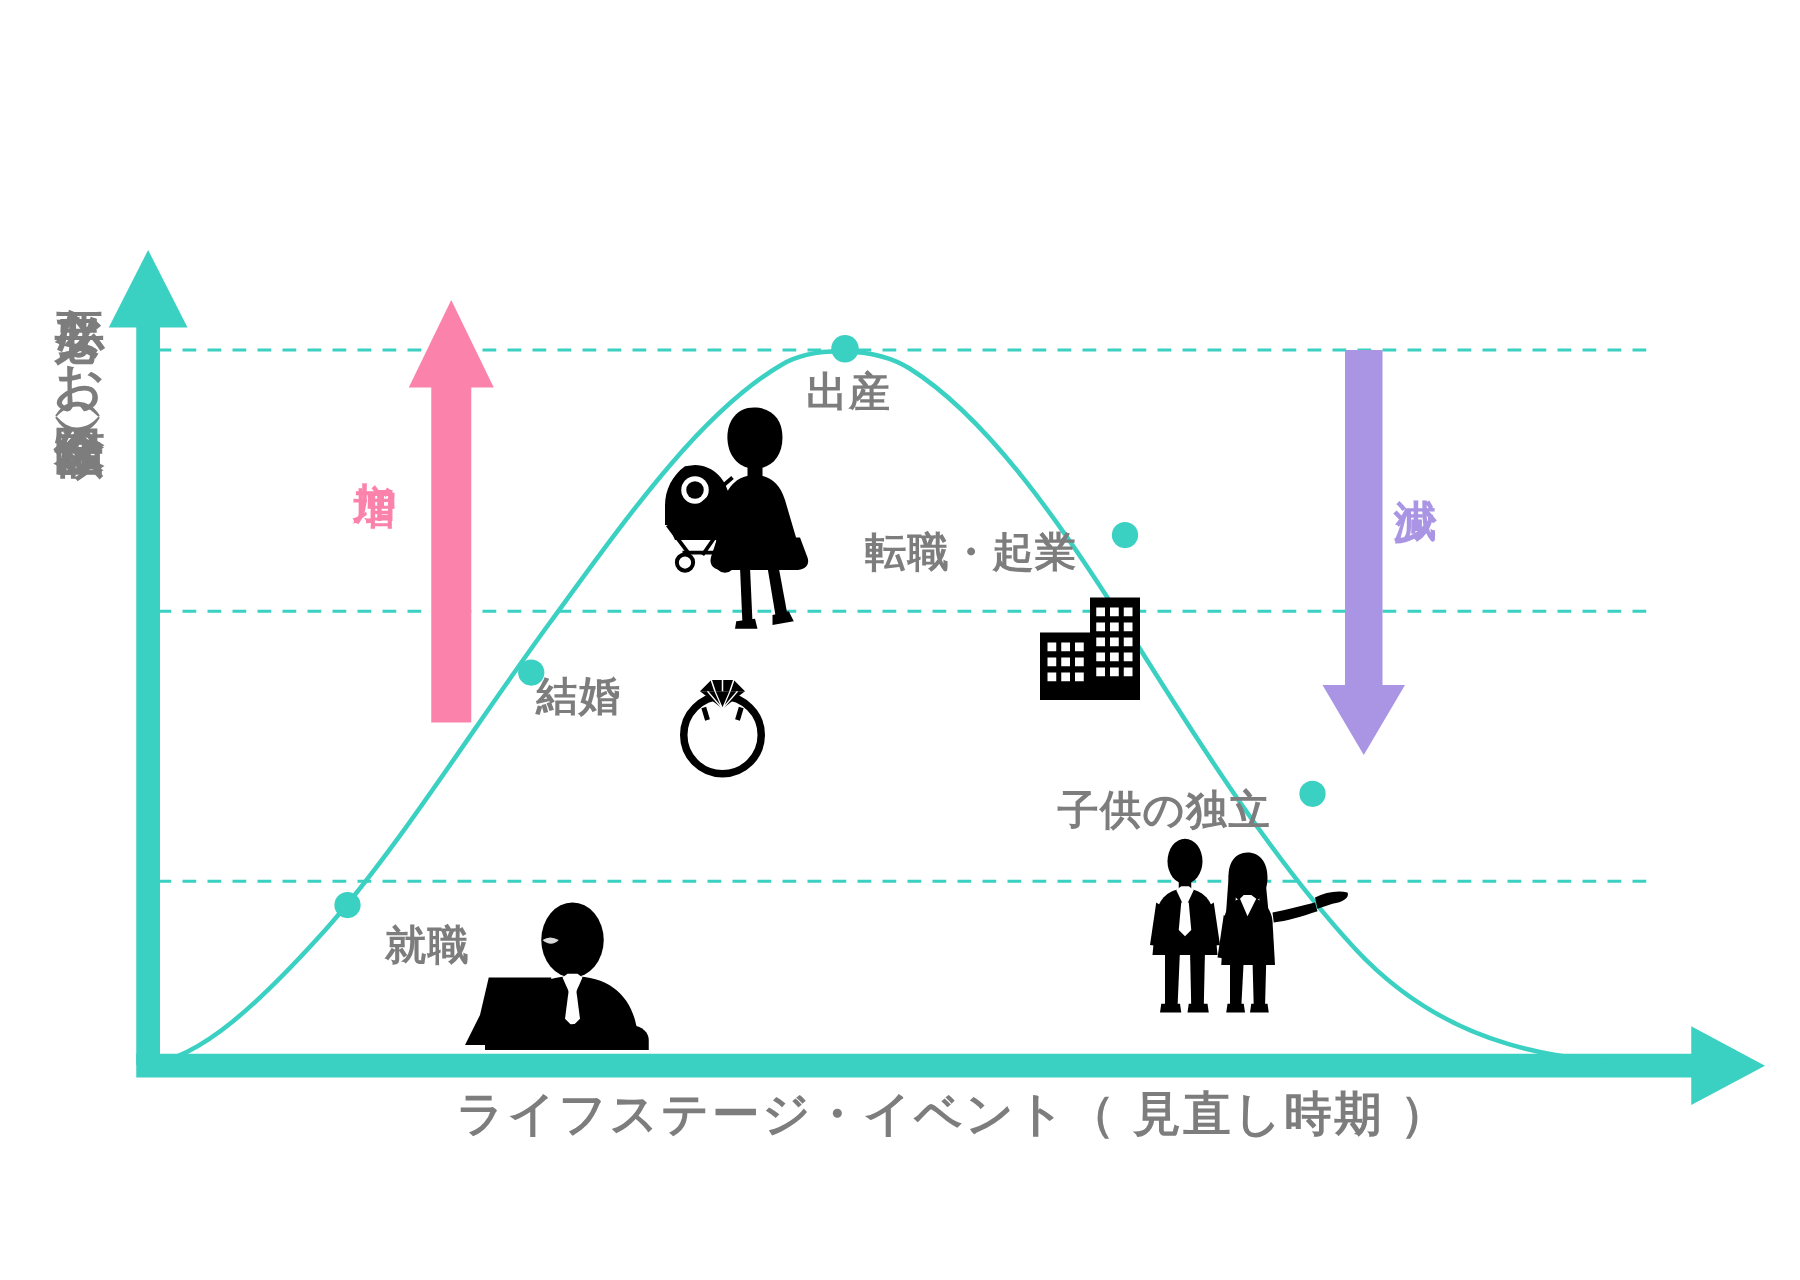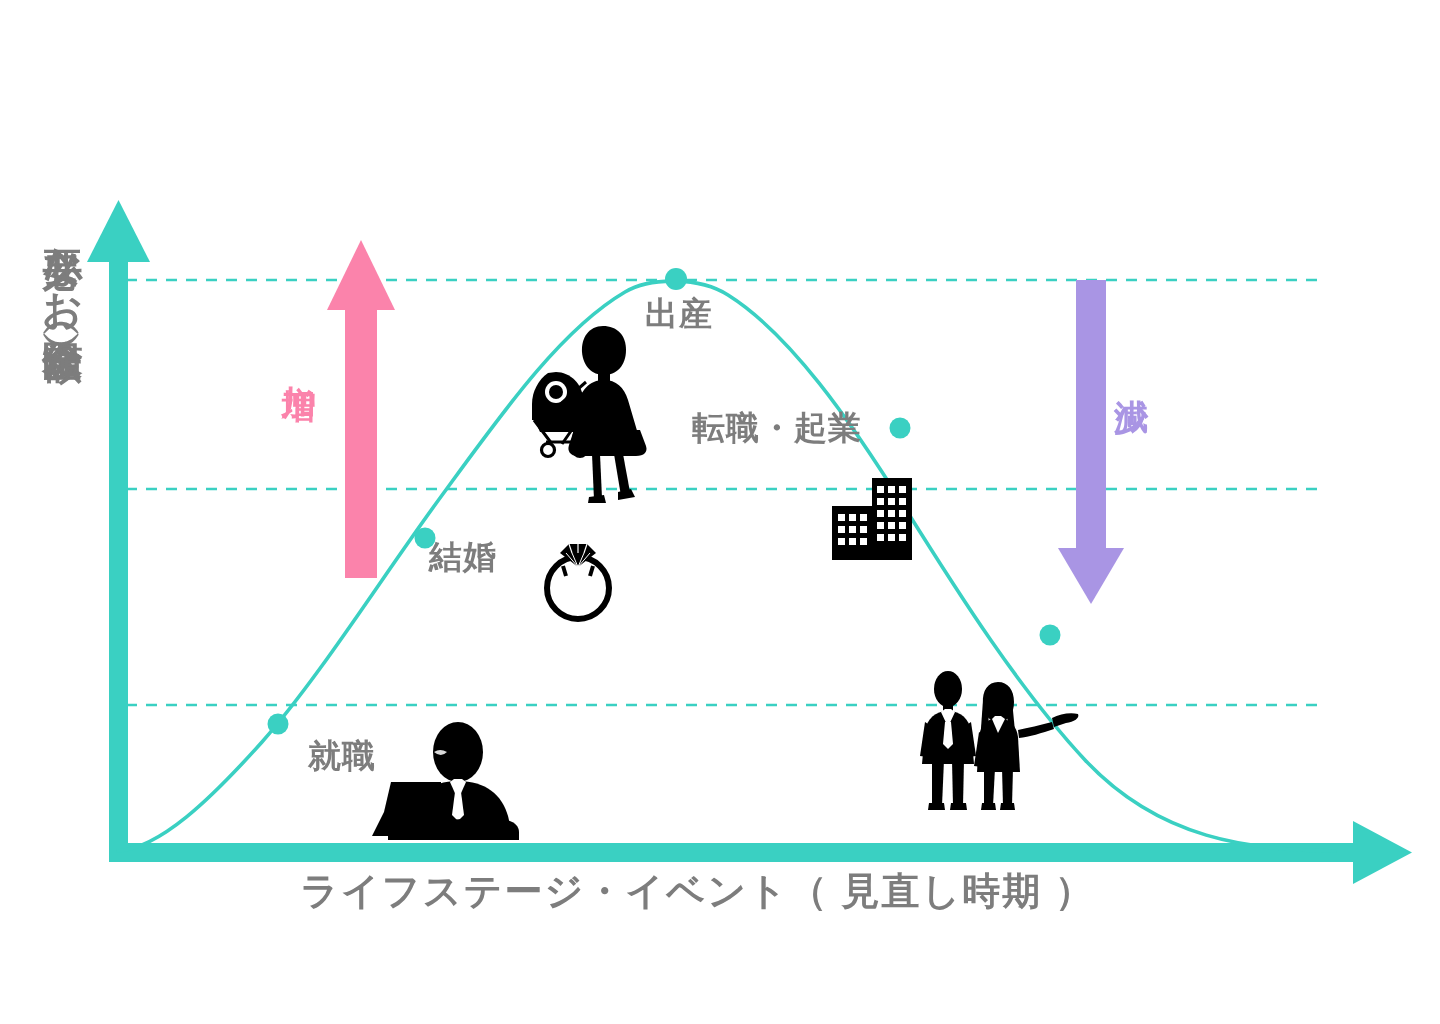--- a/index.html
+++ b/index.html
@@ -43,21 +43,21 @@
     text-orientation: upright;
     white-space: nowrap;
     display: block;
   }
 
   
   #x-axis-label {
     left: 300px;
     top: 866px;
     width: 860px;
-    text-align: left;
+    text-align: right;
     color: #7d7d7d;
     font-size: 38px;
     font-weight: bold;
     letter-spacing: 2px;
     white-space: nowrap;
   }
 
   
   .event-label {
     color: #7d7d7d;
@@ -311,16 +311,17 @@
   <div class="abs arrow-caption" id="increase-caption">増加</div>
 
   <div class="abs arrow-caption" id="decrease-caption">減少</div>
 
   <div class="abs event-label" style="left:308px; top:734px;">就職</div>
 
   <div class="abs event-label" style="left:429px; top:535px;">結婚</div>
 
   <div class="abs event-label" style="left:645px; top:292px;">出産</div>
 
-  <div class="abs event-label" style="left:692px; top:406px;">転職・起業</div>
-
+  <div class="abs event-label" style="left:692px; top:420px;">転職・起業</div>
+
+  <div class="abs event-label" style="left:846px; top:626px;">子供の独立</div>
 
 </div>
 
 </body></html>

